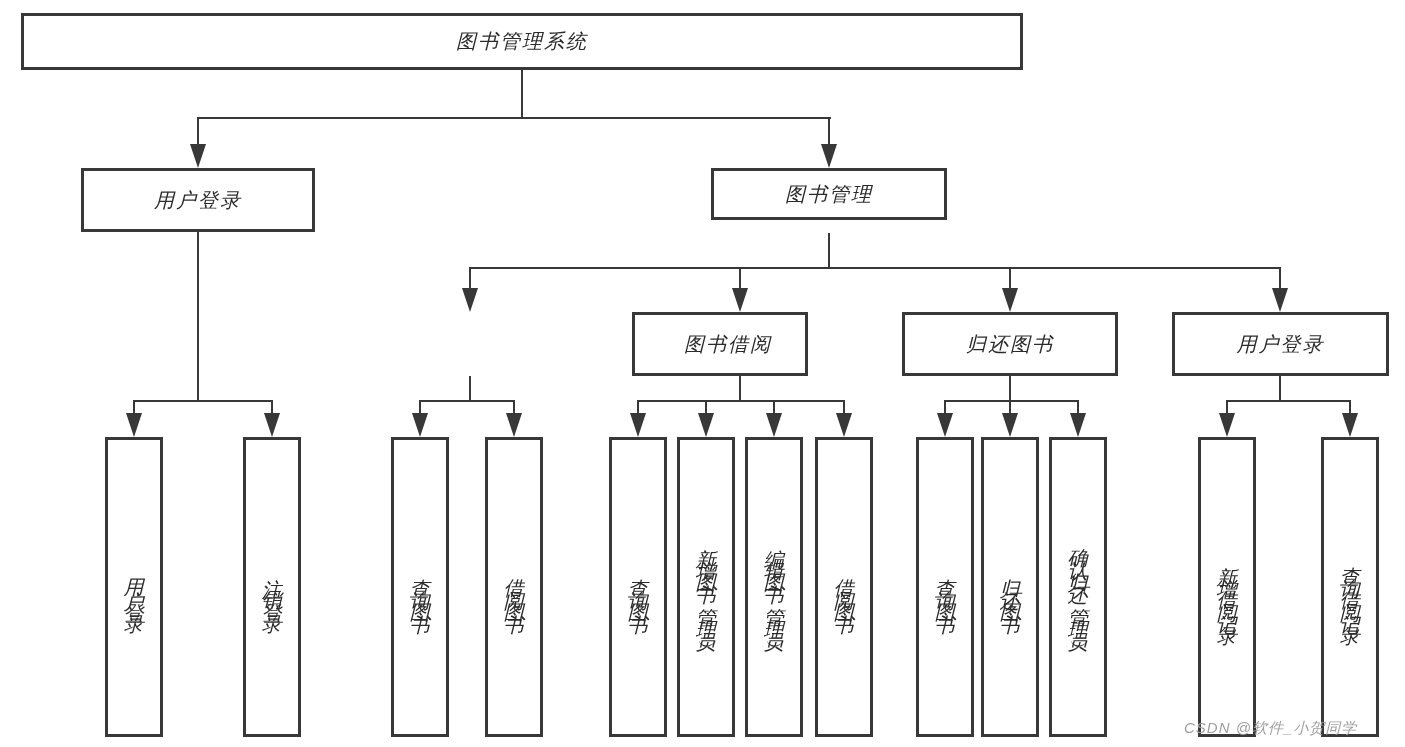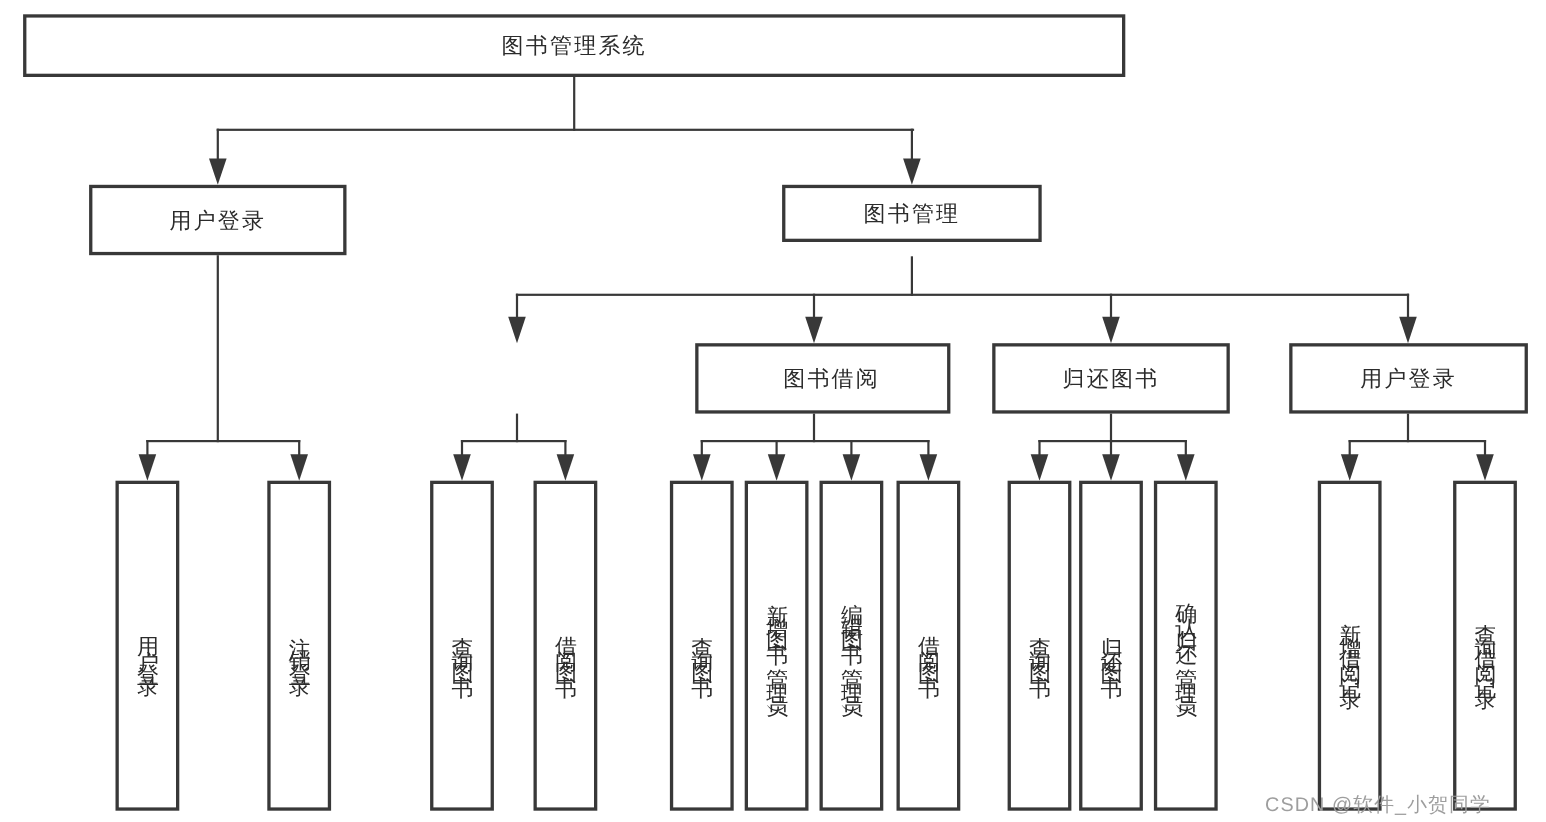--- a/index.html
+++ b/index.html
@@ -1,20 +1,21 @@
 <!DOCTYPE html>
 <html><head>
 <meta charset="utf-8">
 <style>
   html,body { margin:0; padding:0; background:#ffffff; }
   .canvas {
     position:relative; width:1405px; height:747px;
     background:#ffffff; overflow:hidden;
     font-family:"Liberation Sans","DejaVu Sans",sans-serif;
     color:#2b2b2b;
+    font-style:italic;
   }
   .node {
     position:absolute; box-sizing:border-box;
     border:3px solid #383838; background:#ffffff;
     display:flex; align-items:center; justify-content:center;
     font-size:20px; letter-spacing:2px; text-align:center;
   }
   .leaf {
     writing-mode:vertical-rl; text-orientation:mixed;
     letter-spacing:12px; font-size:20px; line-height:1;
@@ -23,22 +24,22 @@
   .vline, .hline { position:absolute; background:#383838; }
   .vline { width:2px; }
   .hline { height:2px; }
   .arrow {
     position:absolute; width:0; height:0;
     border-left:8px solid transparent;
     border-right:8px solid transparent;
     border-top:24px solid #383838;
   }
   .watermark {
-    position:absolute; left:1150px; top:719px; z-index:6;
-    font-size:18px; letter-spacing:1px; color:#9e9e9e; white-space:nowrap;
+    position:absolute; left:1184px; top:719px; z-index:6;
+    font-size:15px; letter-spacing:1px; color:#9e9e9e; white-space:nowrap;
   }
 </style>
 </head>
 <body>
 
 <div class="canvas">
 
   <div class="node" style="left:21px; top:13px; width:1002px; height:57px;">
     <span>图书管理系统</span>
   </div>
@@ -68,21 +69,21 @@
   <div class="hline" style="left:469px; top:267px; width:812px;"></div>
   <div class="vline" style="left:469px; top:267px; height:25px;"></div>
   <div class="arrow" style="left:462px; top:288px;"></div>
   <div class="vline" style="left:739px; top:267px; height:25px;"></div>
   <div class="arrow" style="left:732px; top:288px;"></div>
   <div class="vline" style="left:1009px; top:267px; height:25px;"></div>
   <div class="arrow" style="left:1002px; top:288px;"></div>
   <div class="vline" style="left:1279px; top:267px; height:25px;"></div>
   <div class="arrow" style="left:1272px; top:288px;"></div>
 
-  <div class="node" style="left:632px; top:312px; width:232px; height:64px;padding-left:16px;">
+  <div class="node" style="left:632px; top:312px; width:176px; height:64px;padding-left:16px;">
     <span>图书借阅</span>
   </div>
   <div class="node" style="left:902px; top:312px; width:216px; height:64px;">
     <span>归还图书</span>
   </div>
   <div class="node" style="left:1172px; top:312px; width:217px; height:64px;">
     <span>用户登录</span>
   </div>
 
   <div class="vline" style="left:469px; top:376px; height:26px;"></div>

